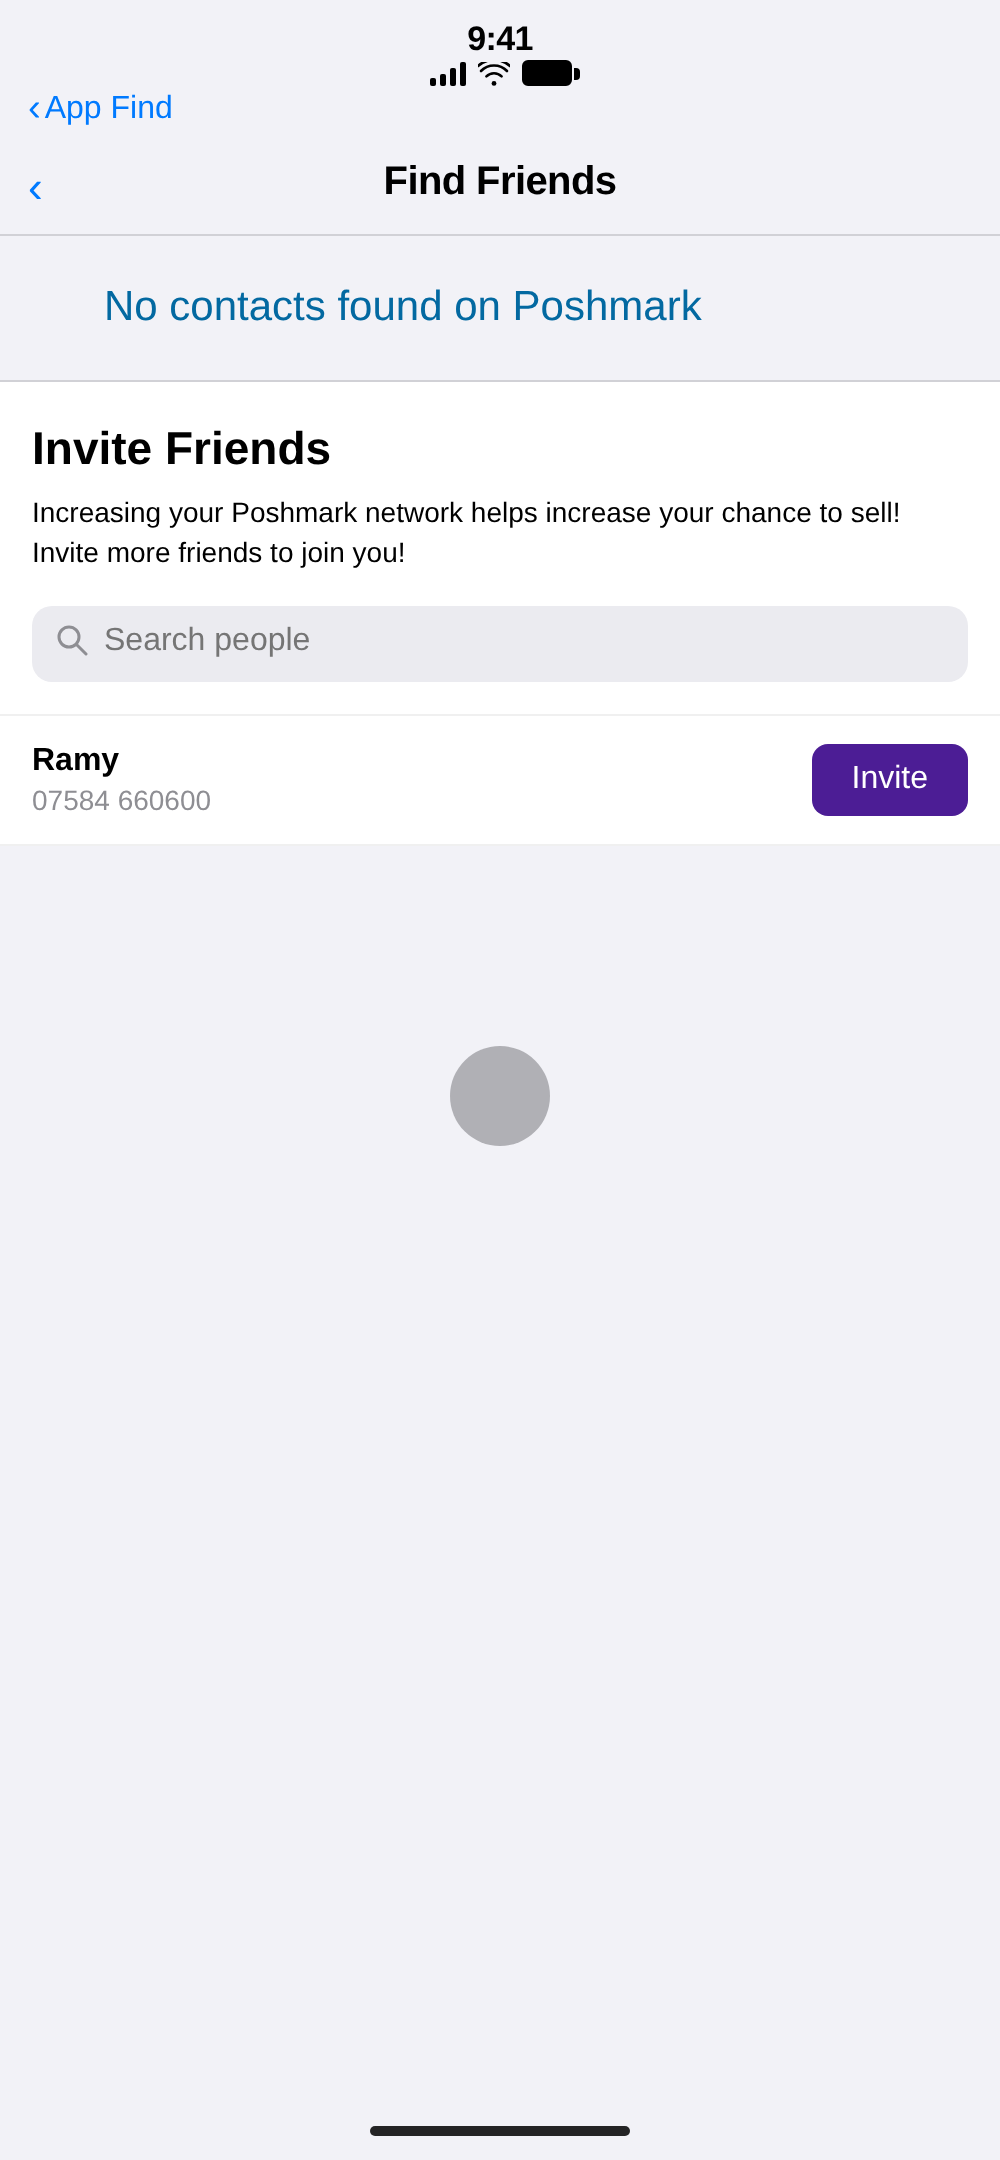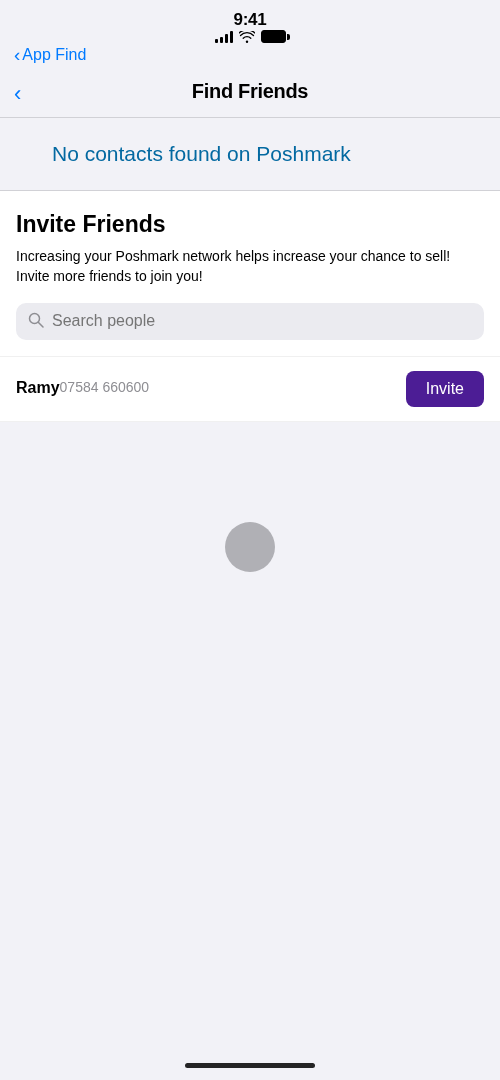--- a/index.html
+++ b/index.html
@@ -188,21 +188,21 @@
     }
     .contact-item {
       display: flex;
       align-items: center;
       justify-content: space-between;
       padding: 14px 16px;
       border-bottom: 1px solid #f0f0f0;
     }
     .contact-info {
       display: flex;
-      flex-direction: row;
+      flex-direction: column;
     }
     .contact-name {
       font-size: 16px;
       font-weight: 600;
       color: #000;
       margin-bottom: 2px;
     }
     .contact-phone {
       font-size: 14px;
       color: #8e8e93;

